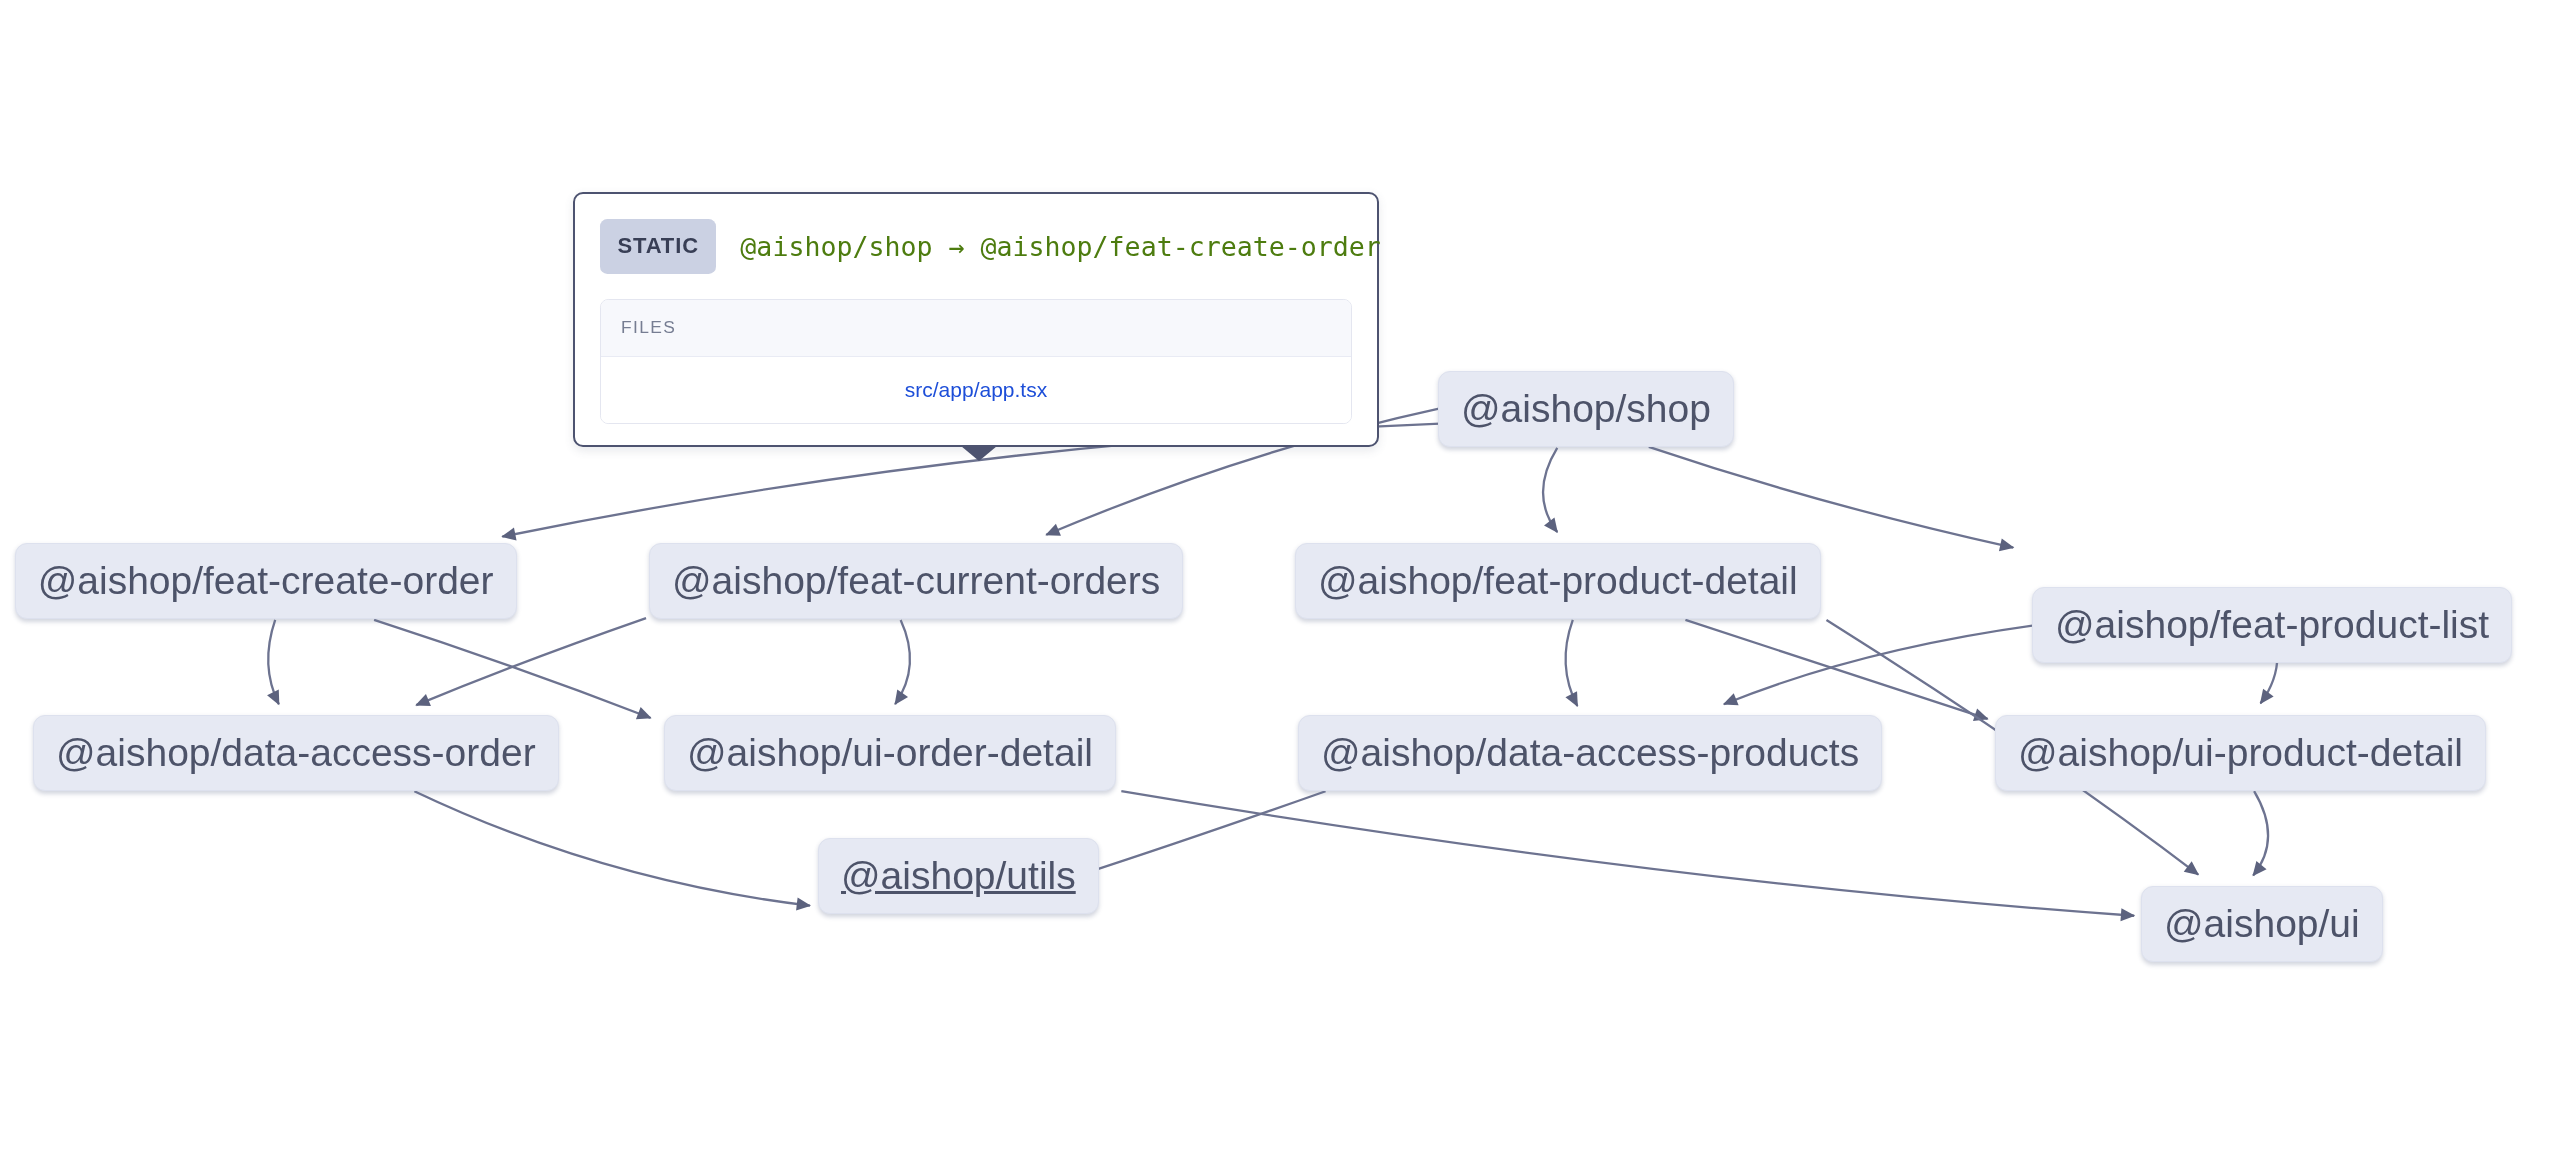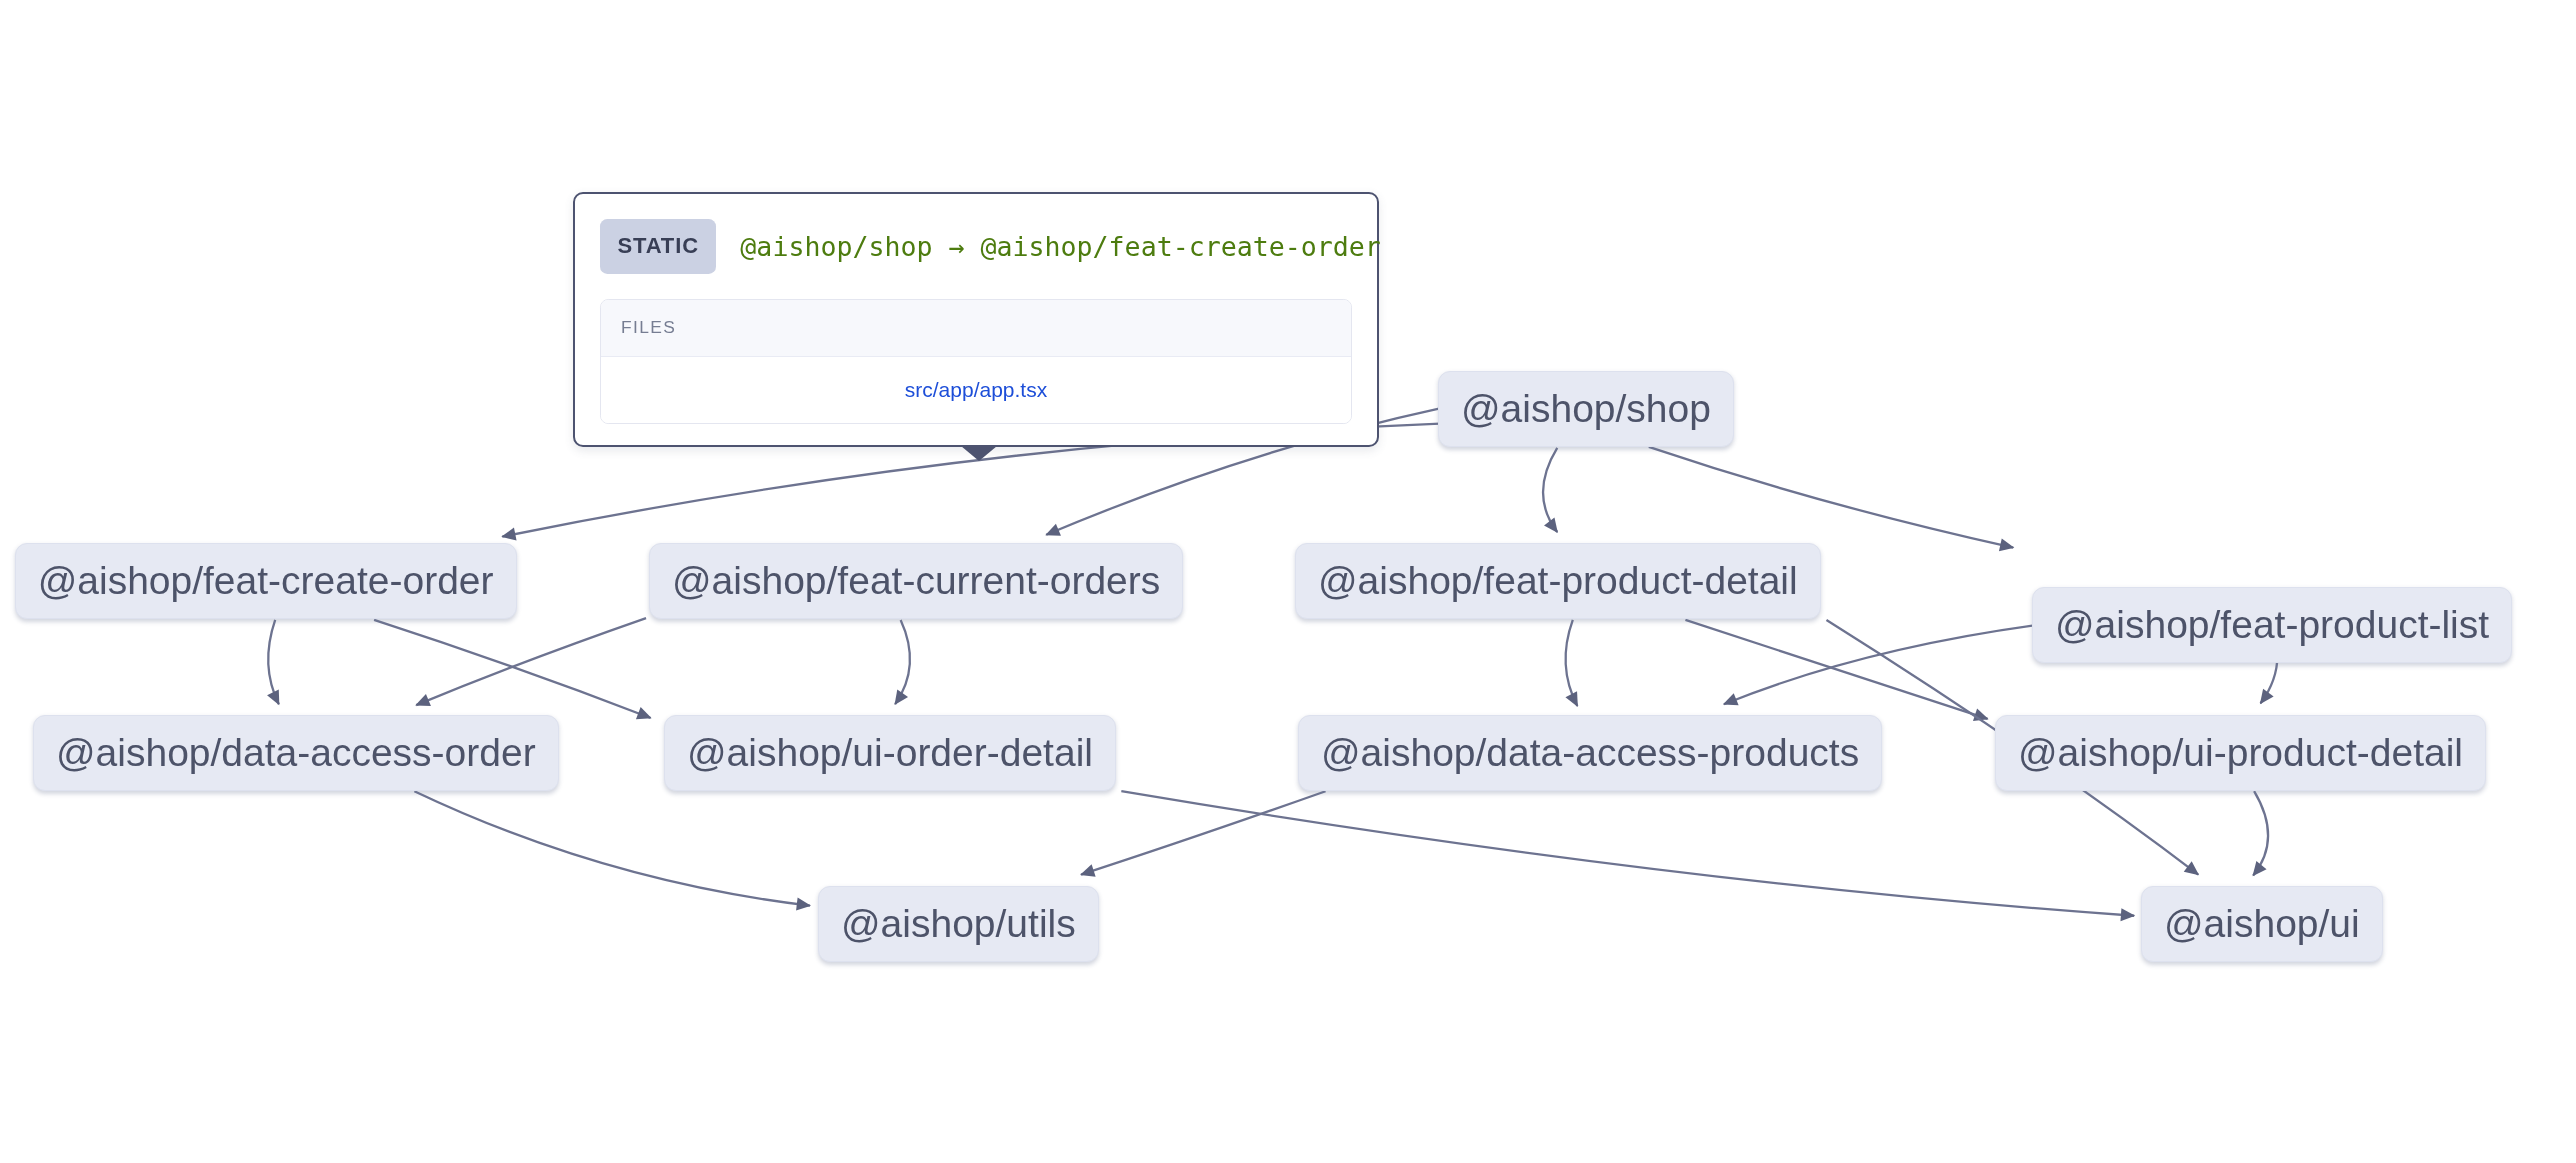--- a/index.html
+++ b/index.html
@@ -119,21 +119,21 @@
     </div>
   <div class="node" style="left:664px;top:715px;">
       <span>@aishop/ui-order-detail</span>
     </div>
   <div class="node" style="left:1298px;top:715px;">
       <span>@aishop/data-access-products</span>
     </div>
   <div class="node" style="left:1995px;top:715px;">
       <span>@aishop/ui-product-detail</span>
     </div>
-  <div class="node" style="left:818px;top:886px;">
+  <div class="node" style="left:818px;top:838px;text-decoration:underline;">
       <span>@aishop/utils</span>
     </div>
   <div class="node" style="left:2141px;top:886px;text-align:center;">
       <span>@aishop/ui</span>
     </div>
 
   <div class="tooltip">
     <div class="tt-header">
       <span class="tt-badge">STATIC</span>
       <span class="tt-title">@aishop/shop → @aishop/feat-create-order</span>

